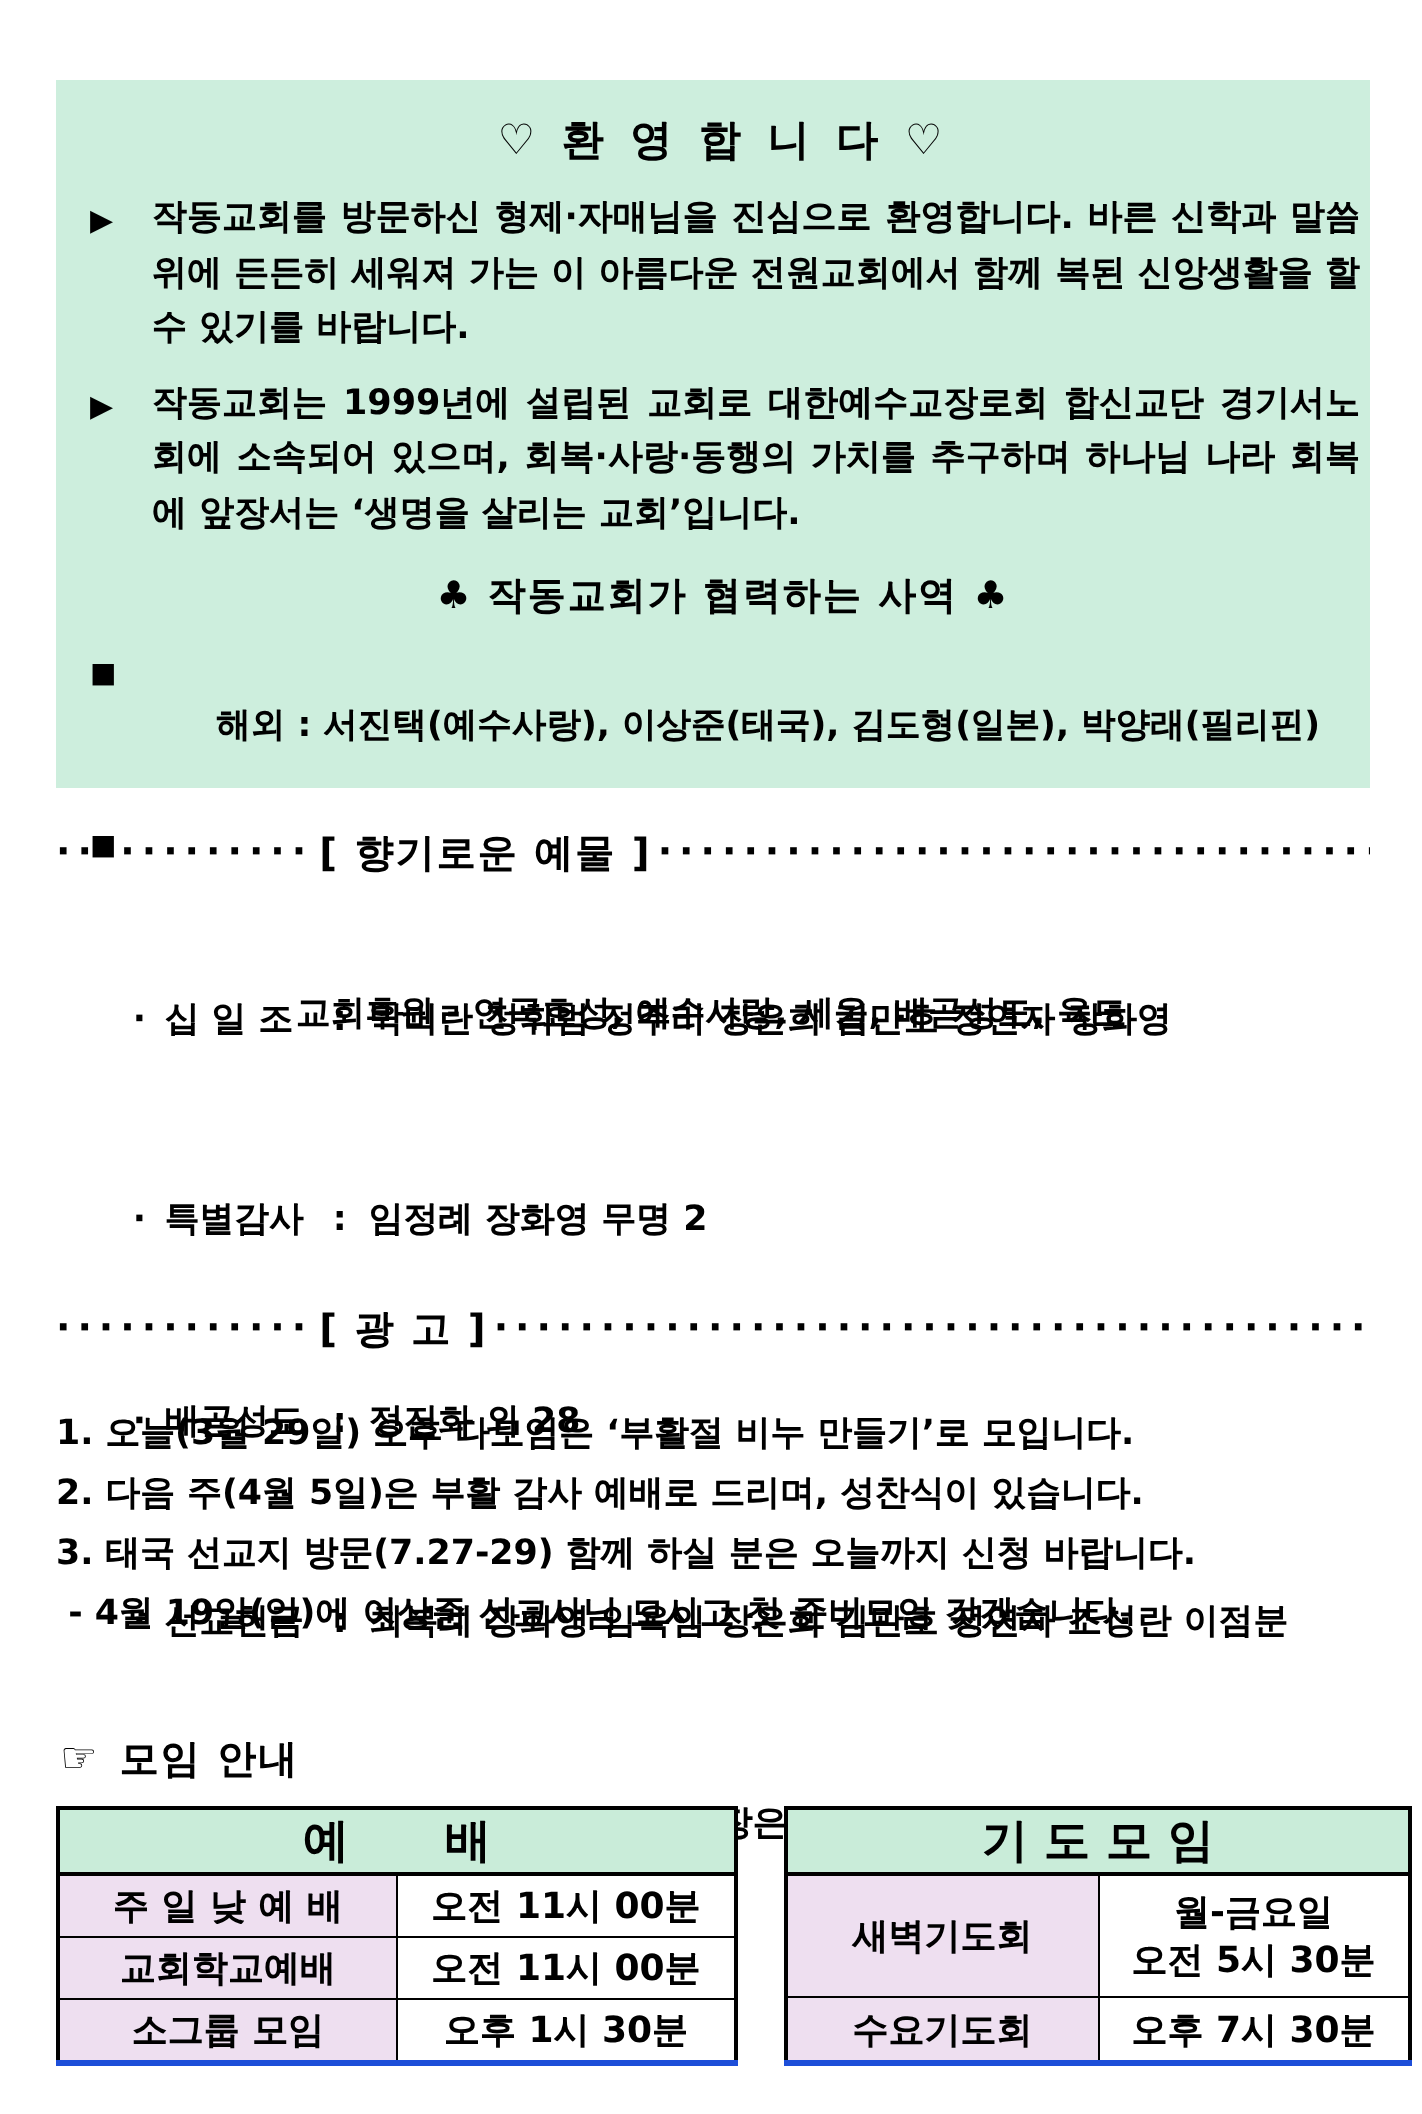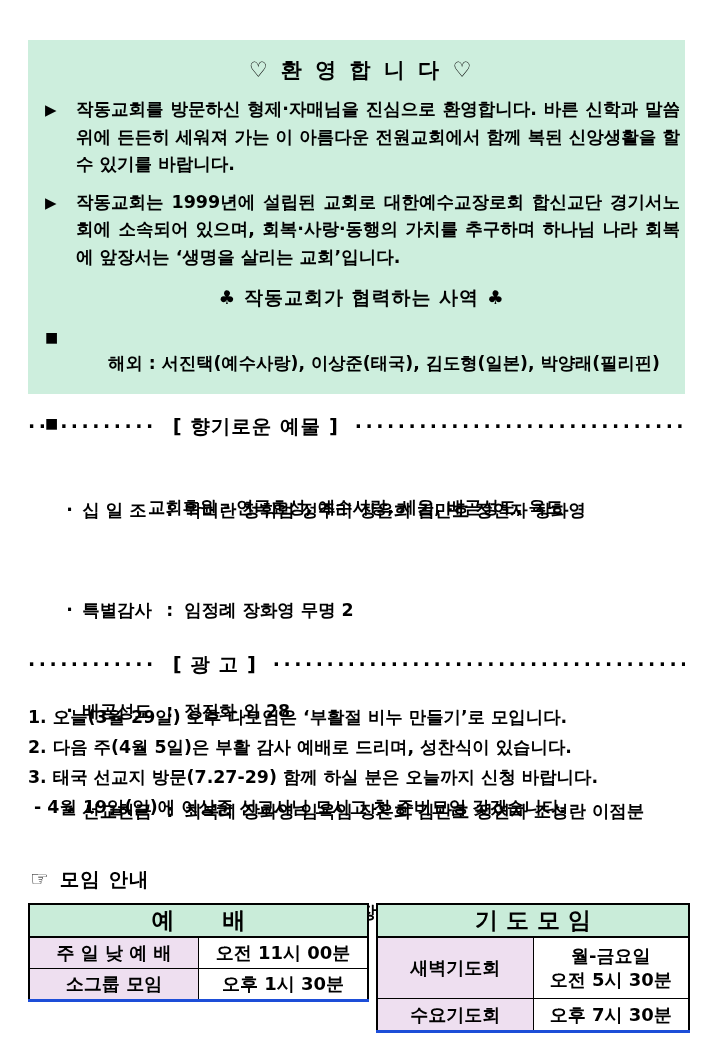--- a/index.html
+++ b/index.html
@@ -30,37 +30,37 @@
     font-size:17.3px;line-height:28px;white-space:pre;
   }
   .m-line .sq{position:absolute;left:2px;top:2px;font-size:14px;}
   .m-line.indent{padding-left:105px;}
   
   .dotted-heading{
     left:28px;width:657px;height:30px;display:flex;align-items:center;
     white-space:nowrap;overflow:hidden;
   }
   .dots{font-size:19px;letter-spacing:3.5px;flex:0 0 auto;}
-  .dh-title{font-size:19.5px;letter-spacing:1px;margin:0 16px;flex:0 0 auto;text-align:right;}
+  .dh-title{font-size:19.5px;letter-spacing:1px;margin:0 3px;flex:0 0 auto;text-align:right;}
   
   .offer-list{left:30px;top:460px;width:660px;font-size:17.4px;}
   .offer-row{line-height:33.5px;white-space:pre;}
   .offer-row .dot{display:inline-block;width:16px;}
   .offer-row .olabel{display:inline-block;width:84px;white-space:pre;}
   .offer-row .colon{display:inline-block;width:18px;}
   
   .notice-list{left:28px;top:702px;width:660px;font-size:17.4px;}
   .notice-line{line-height:30px;white-space:pre-wrap;}
   
   .meet-heading{left:30px;top:866px;font-size:19.5px;letter-spacing:1px;}
   .meet-heading .hand{margin-right:10px;font-size:21px;}
   table{border-collapse:collapse;table-layout:fixed;}
   .tbl{position:absolute;top:903px;}
   .tbl-worship{left:28px;width:341px;}
-  .tbl-prayer{left:376px;width:314px;}
+  .tbl-prayer{left:392px;width:314px;}
   .tbl th{
     background:#c9ecd9;height:31px;font-size:23px;white-space:pre;
     border-top:2.5px solid #000;border-bottom:2.5px solid #000;
     border-left:2px solid #000;border-right:2px solid #000;
     font-weight:bold;padding:0;
   }
   .tbl td{
     font-size:18px;text-align:center;padding:0 2px;white-space:pre-line;
     border:1px solid #000;font-weight:bold;
   }
@@ -145,20 +145,24 @@
   <table class="tbl tbl-worship">
     <tbody>
         <tr>
       <th colspan="2">예      배</th>
     </tr>
     <tr>
       <td class="name">주 일 낮 예 배</td>
       <td class="time">오전 11시 00분</td>
     </tr>
     <tr>
+      <td class="name">교회학교예배</td>
+      <td class="time">오전 11시 00분</td>
+    </tr>
+    <tr>
       <td class="name">소그룹 모임</td>
       <td class="time">오후  1시 30분</td>
     </tr>
   </tbody>
     </table>
 
   <table class="tbl tbl-prayer">
     <tbody>
         <tr>
       <th colspan="2">기 도 모 임</th>

